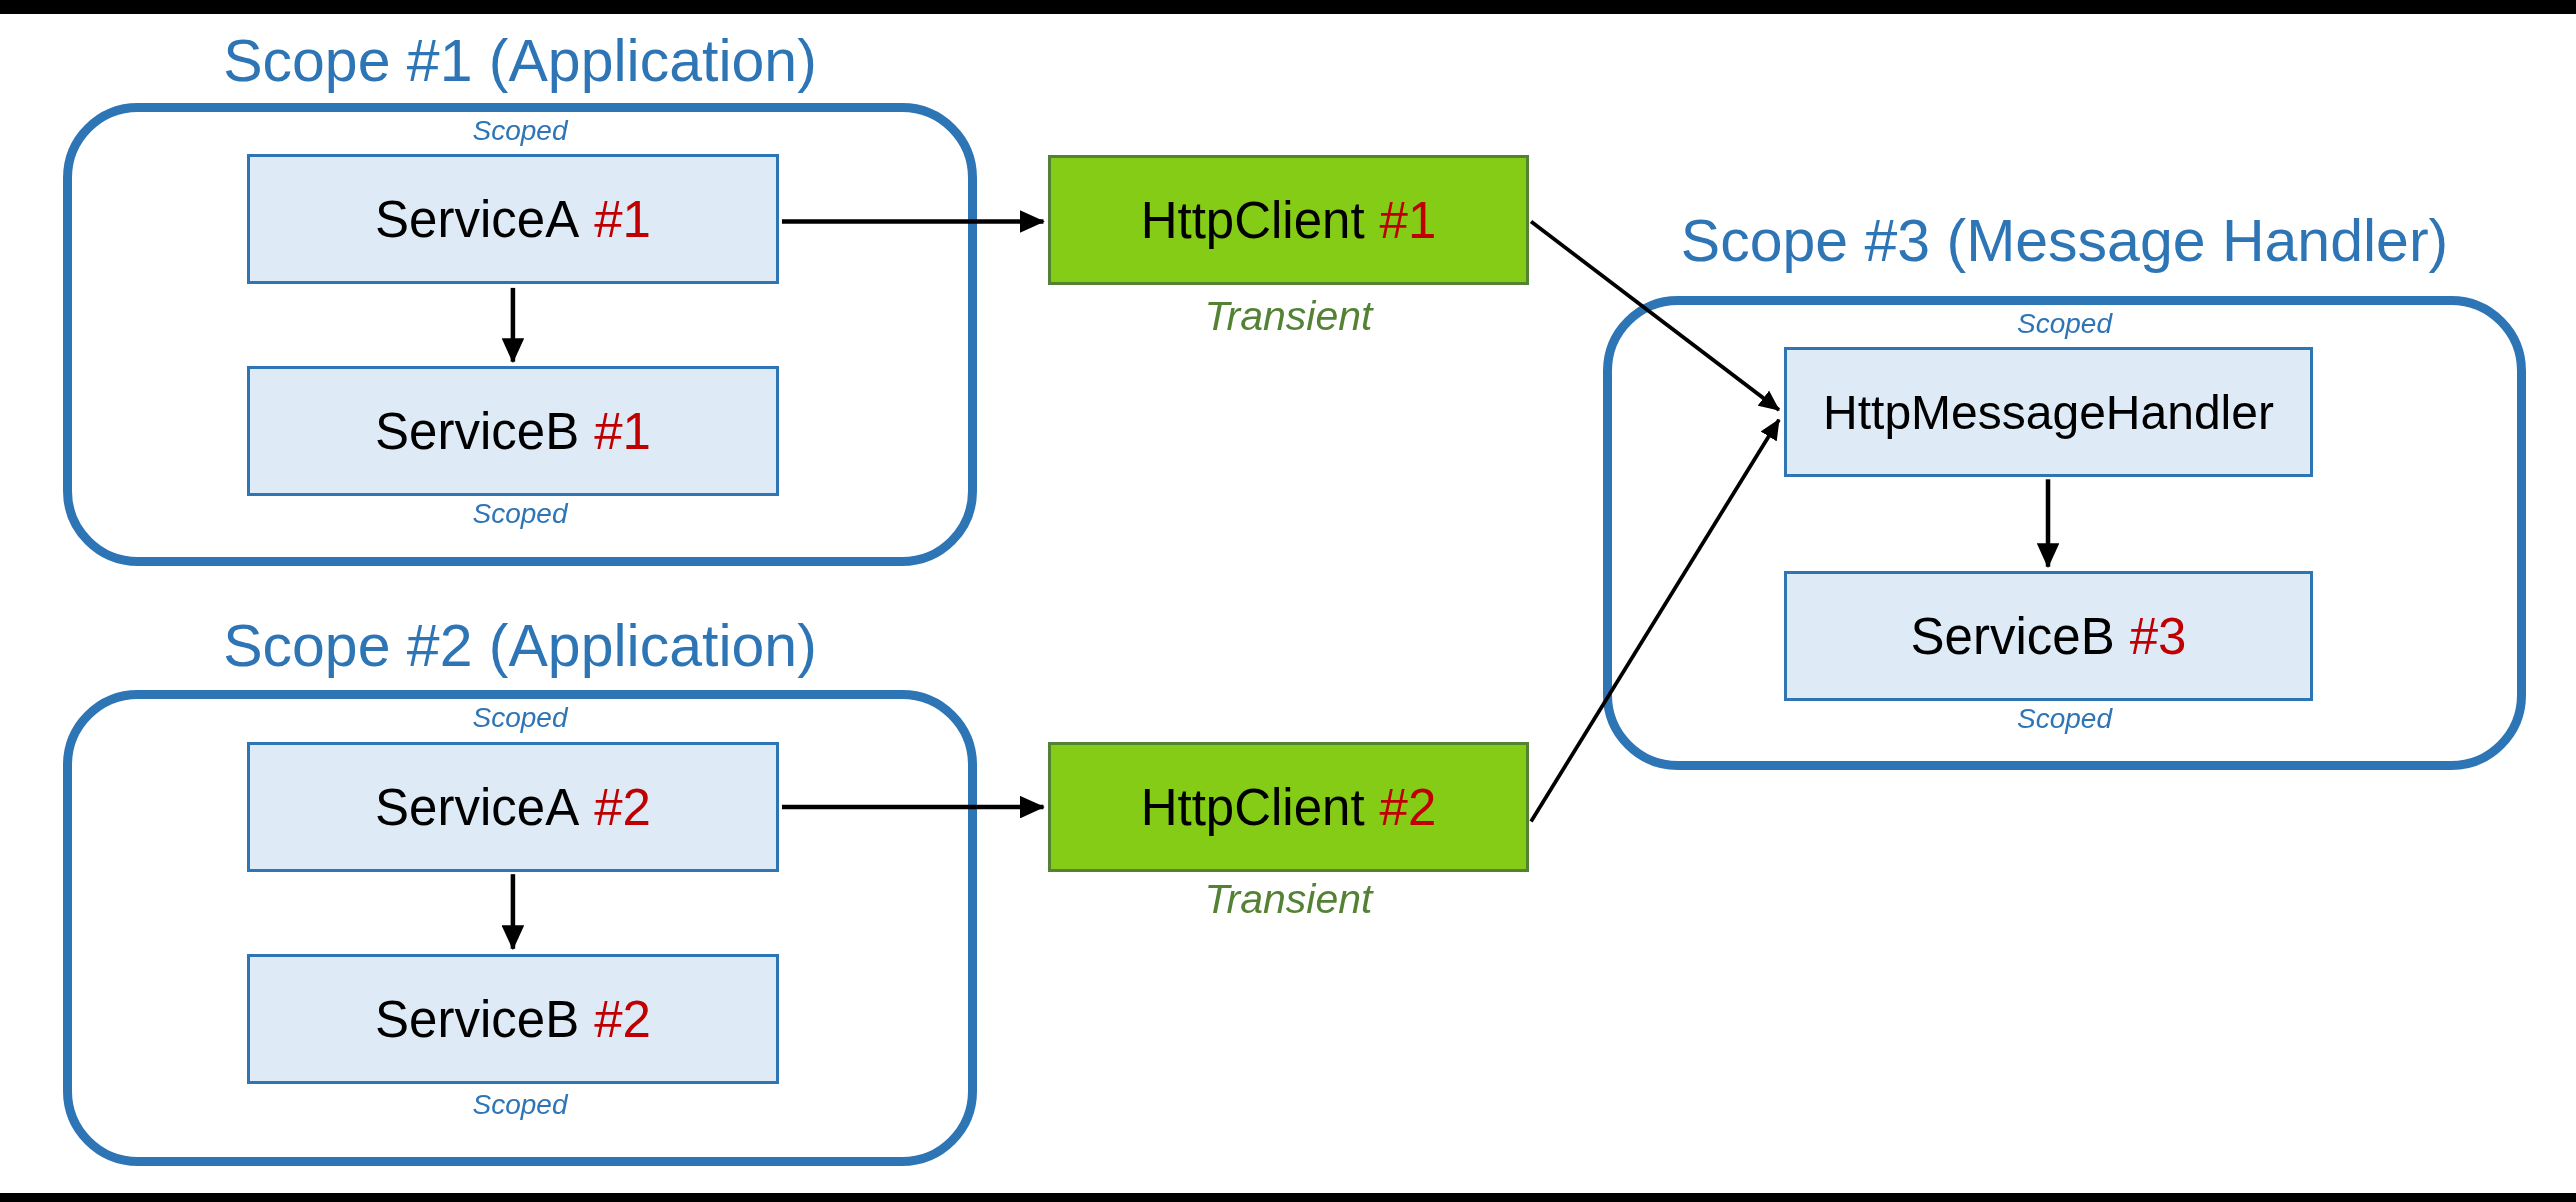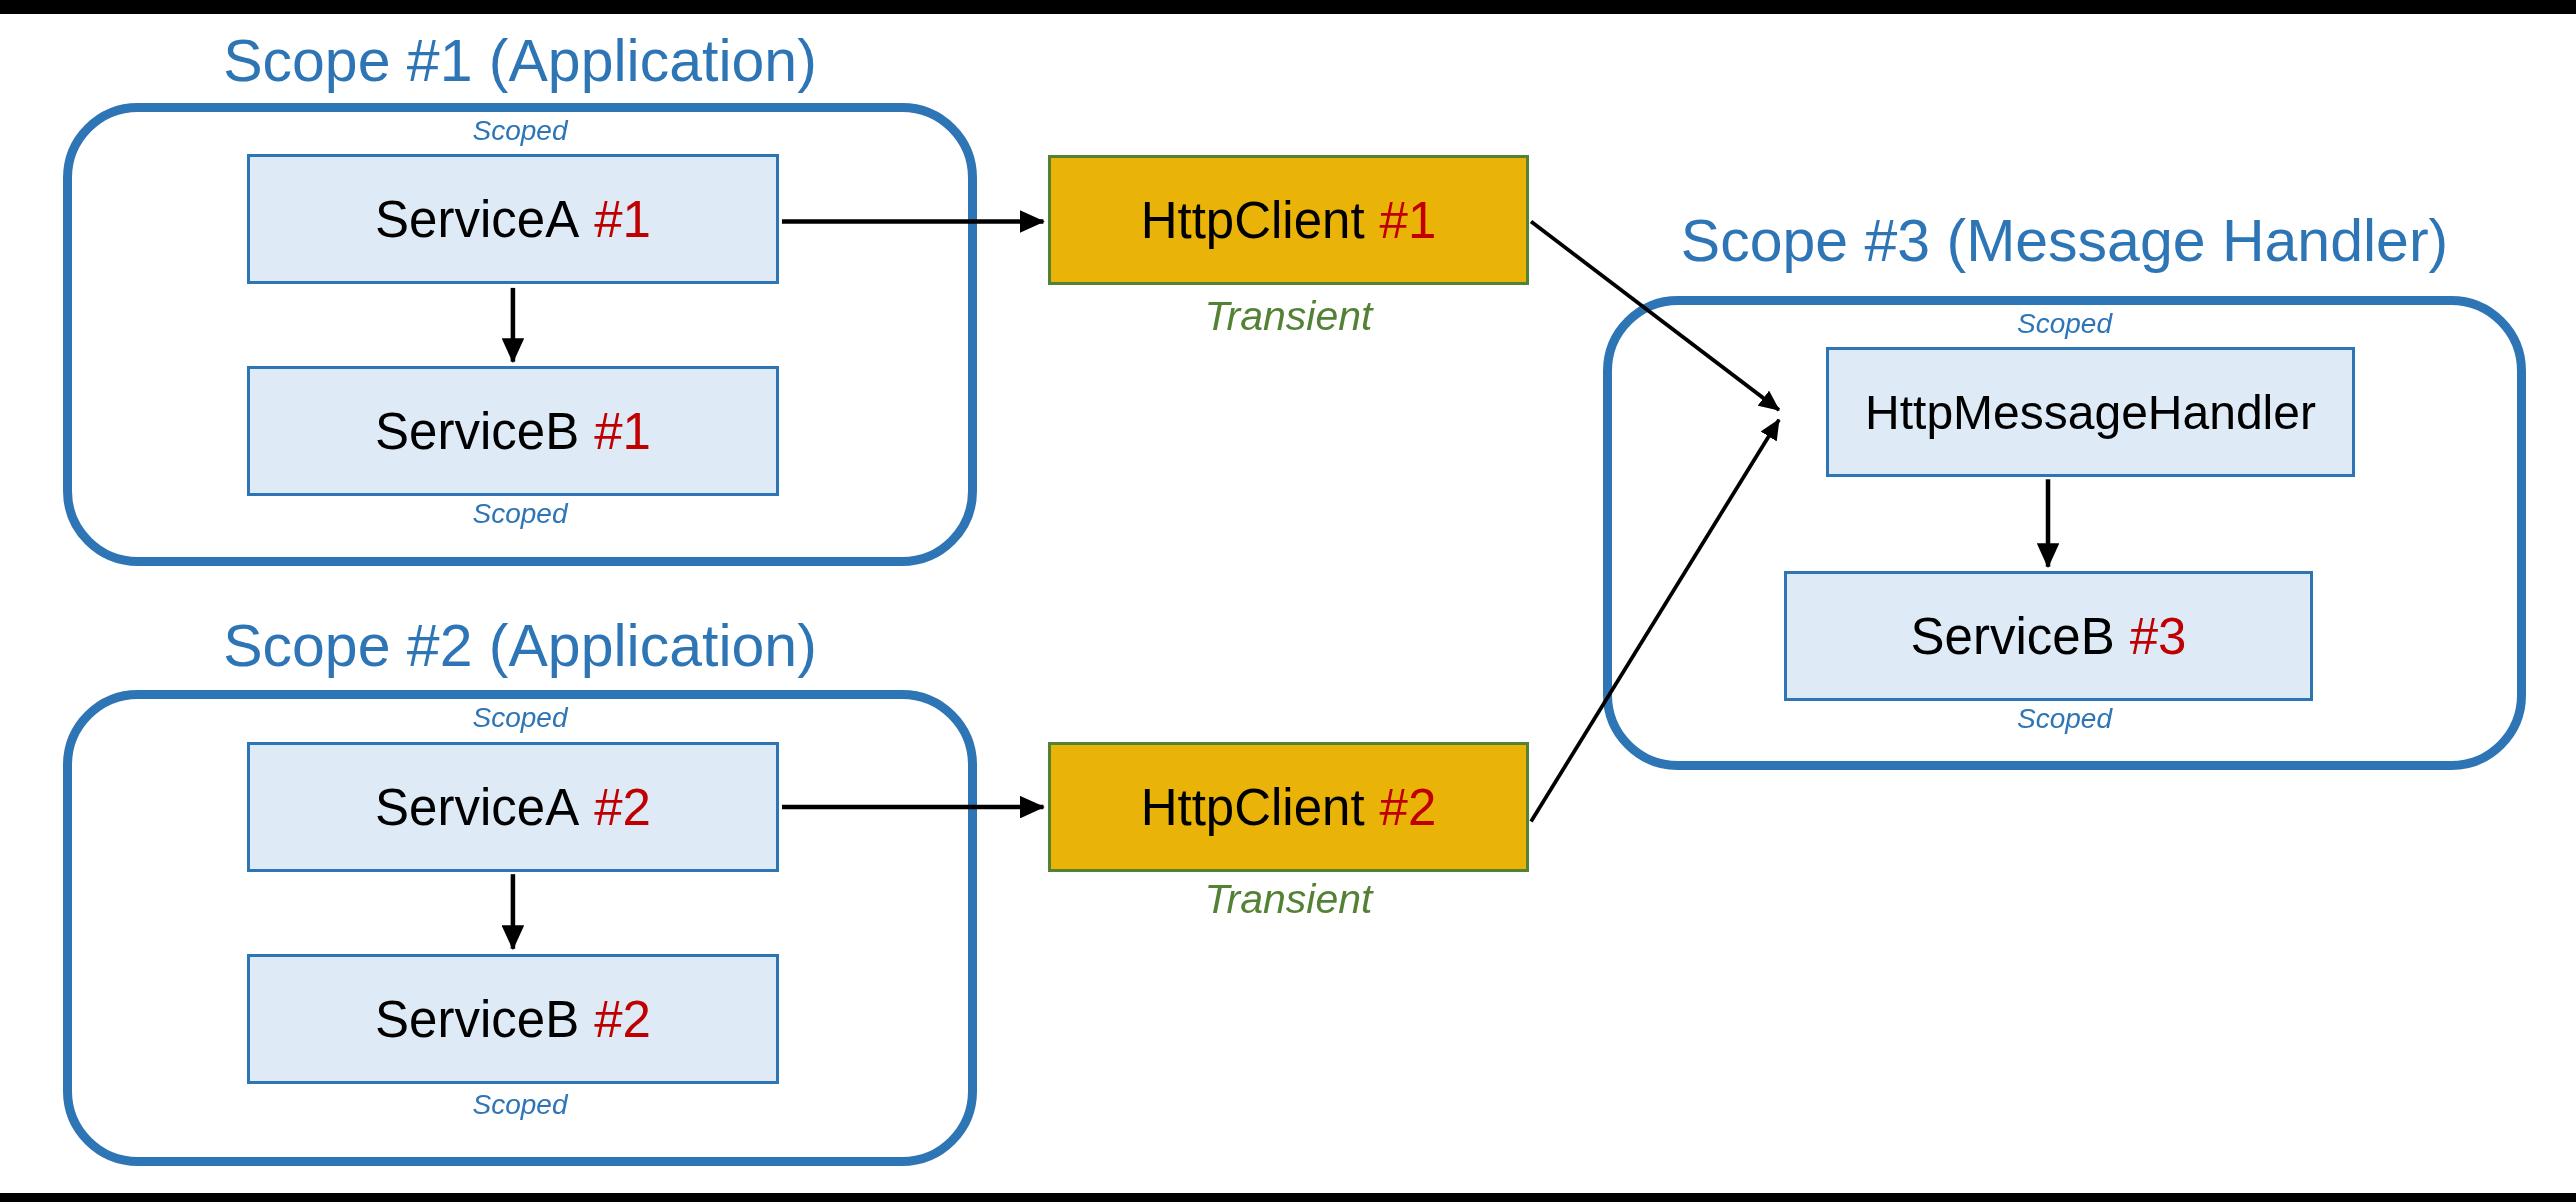--- a/index.html
+++ b/index.html
@@ -53,22 +53,22 @@
     position: absolute;
     box-sizing: border-box;
     display: flex;
     align-items: center;
     justify-content: center;
     font-size: 51px;
     color: #000000;
     white-space: nowrap;
   }
   .node-blue { background: #DEEBF7; border: 3px solid #2E75B6; }
-  .node-green { background: #eab308; border: 3.8px solid #548235; }
-  .node-tight { font-size: 48px; margin-left: 42px; }
+  .node-green { background: #84cc16; border: 3.8px solid #548235; }
+  .node-tight { font-size: 48px; }
   .inst { color: #C00000; margin-left: 15px; }
   .inst:empty { margin-left: 0; }
   .arrows { position: absolute; left: 0; top: 0; }
 </style>
 </head>
 <body>
 
 <div class="canvas">
 
   <div class="bar bar-top"></div>

